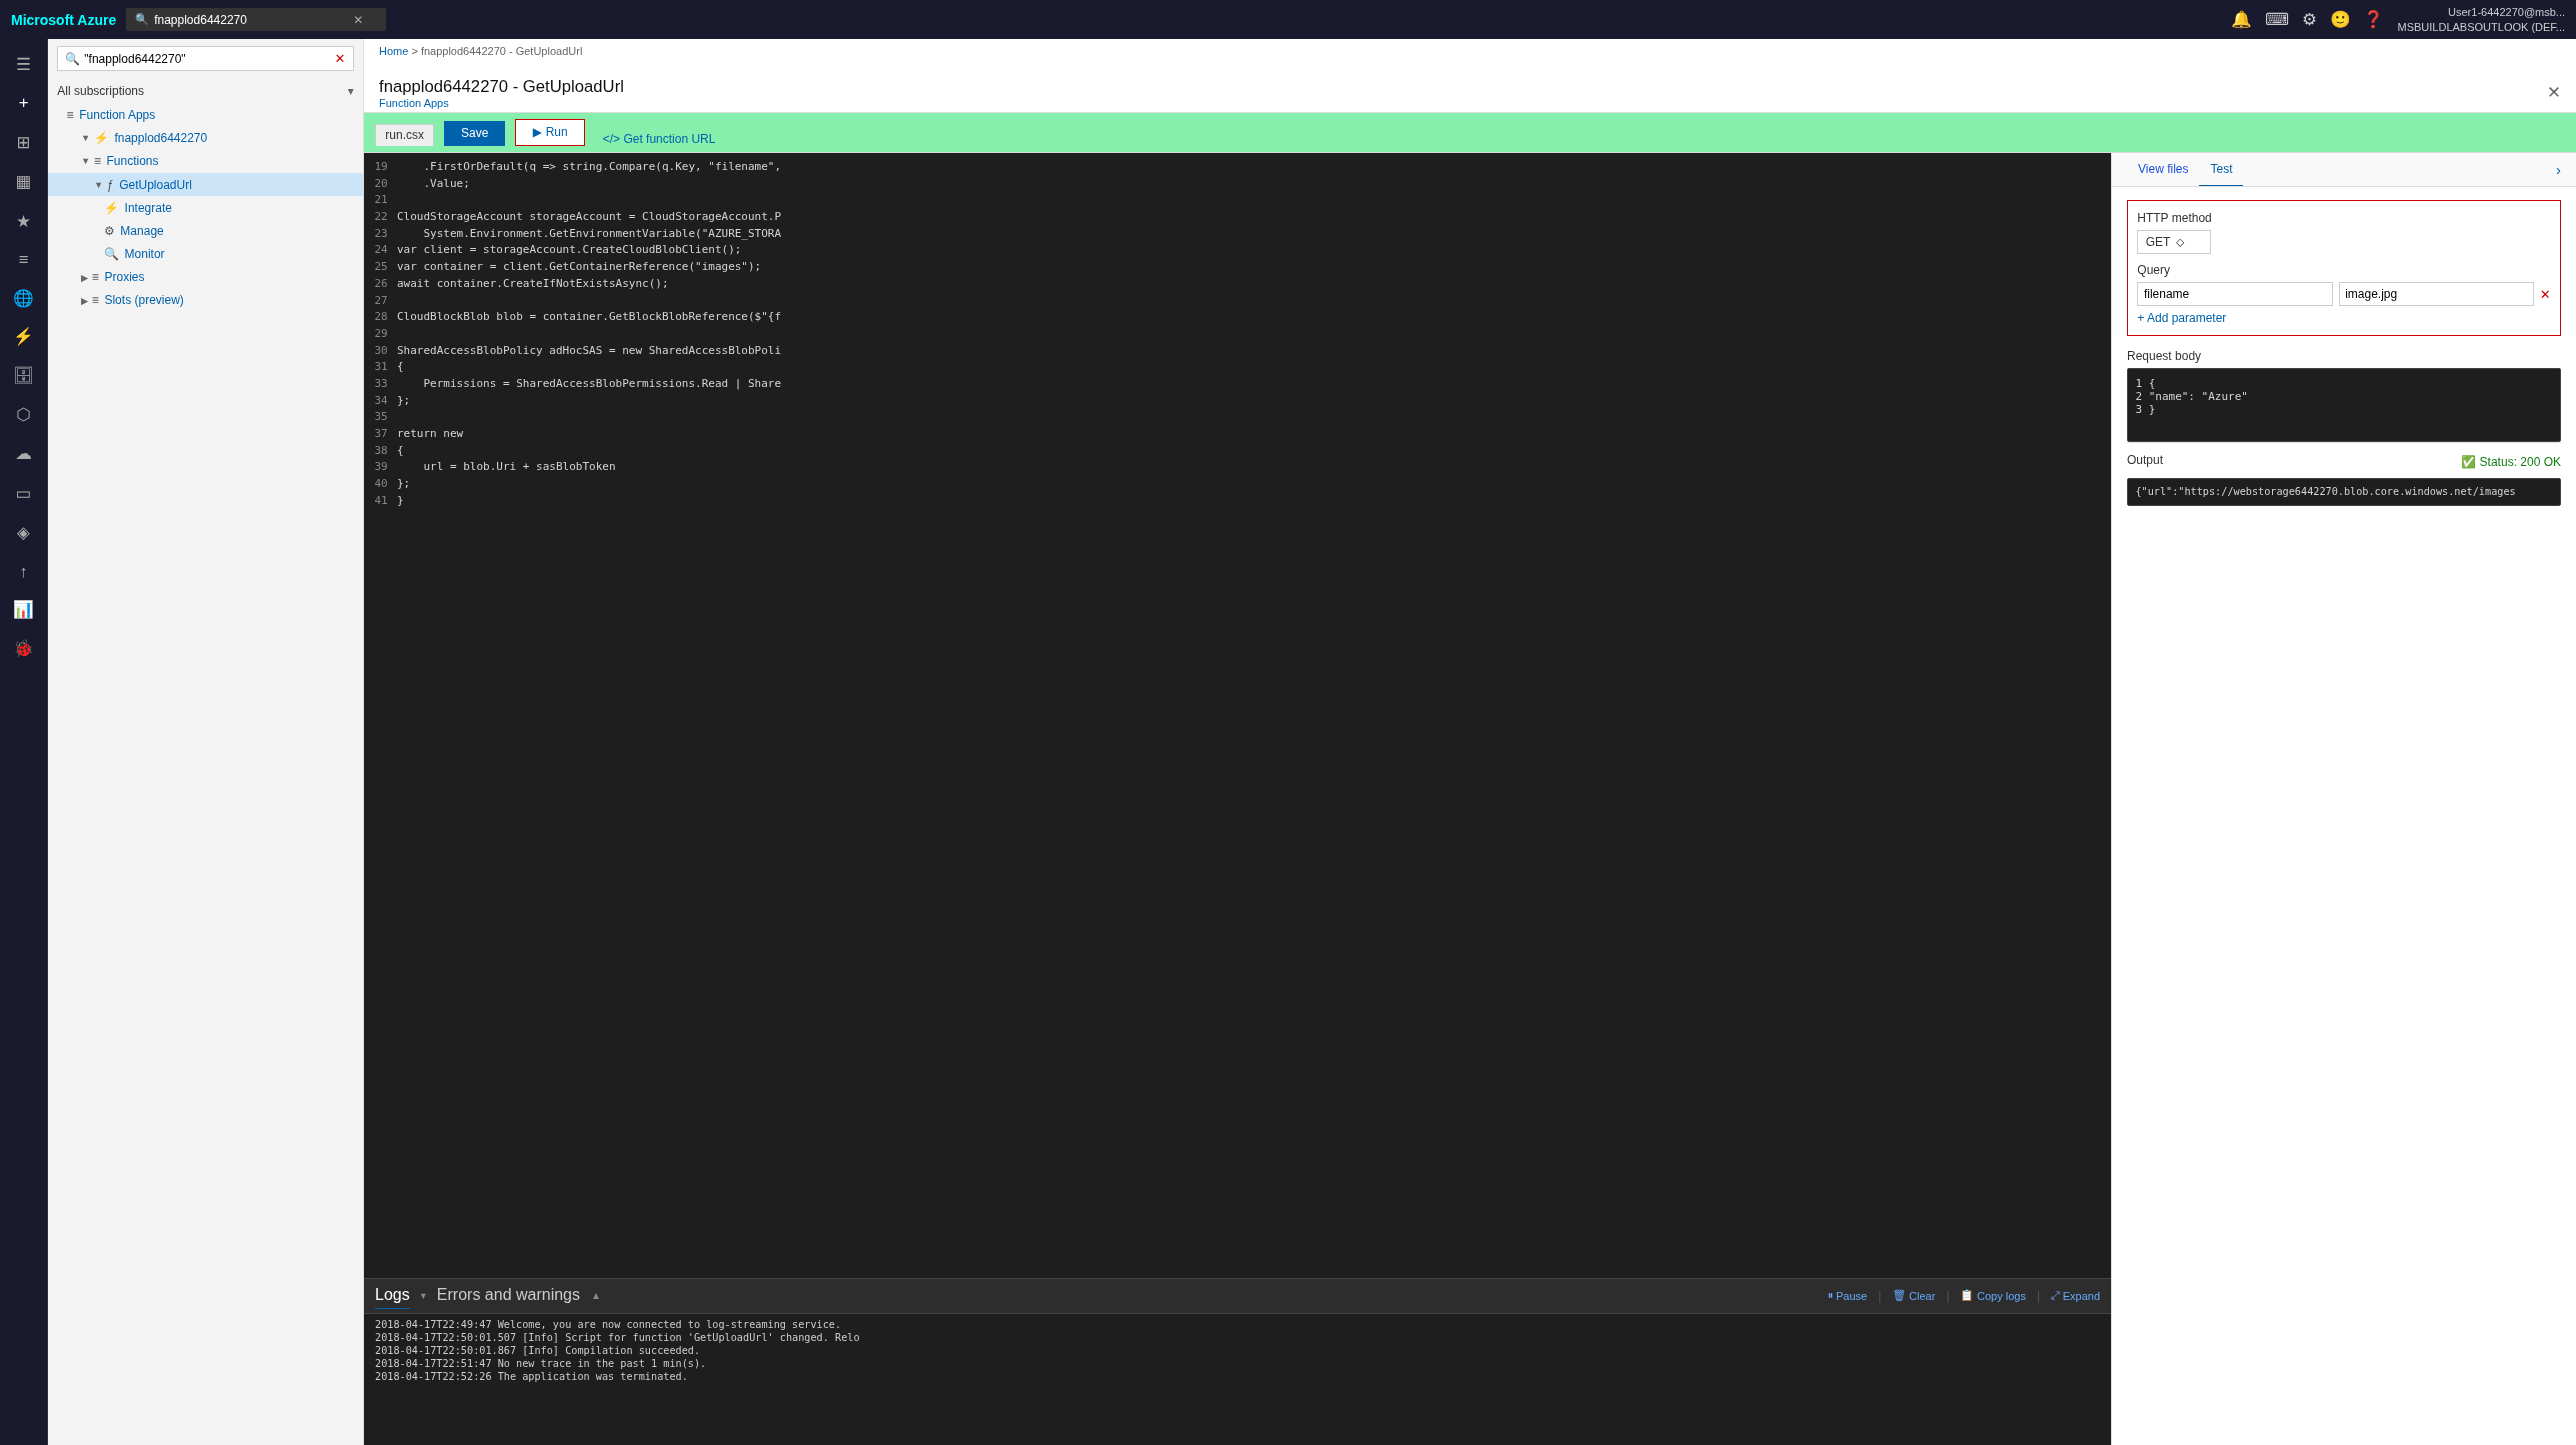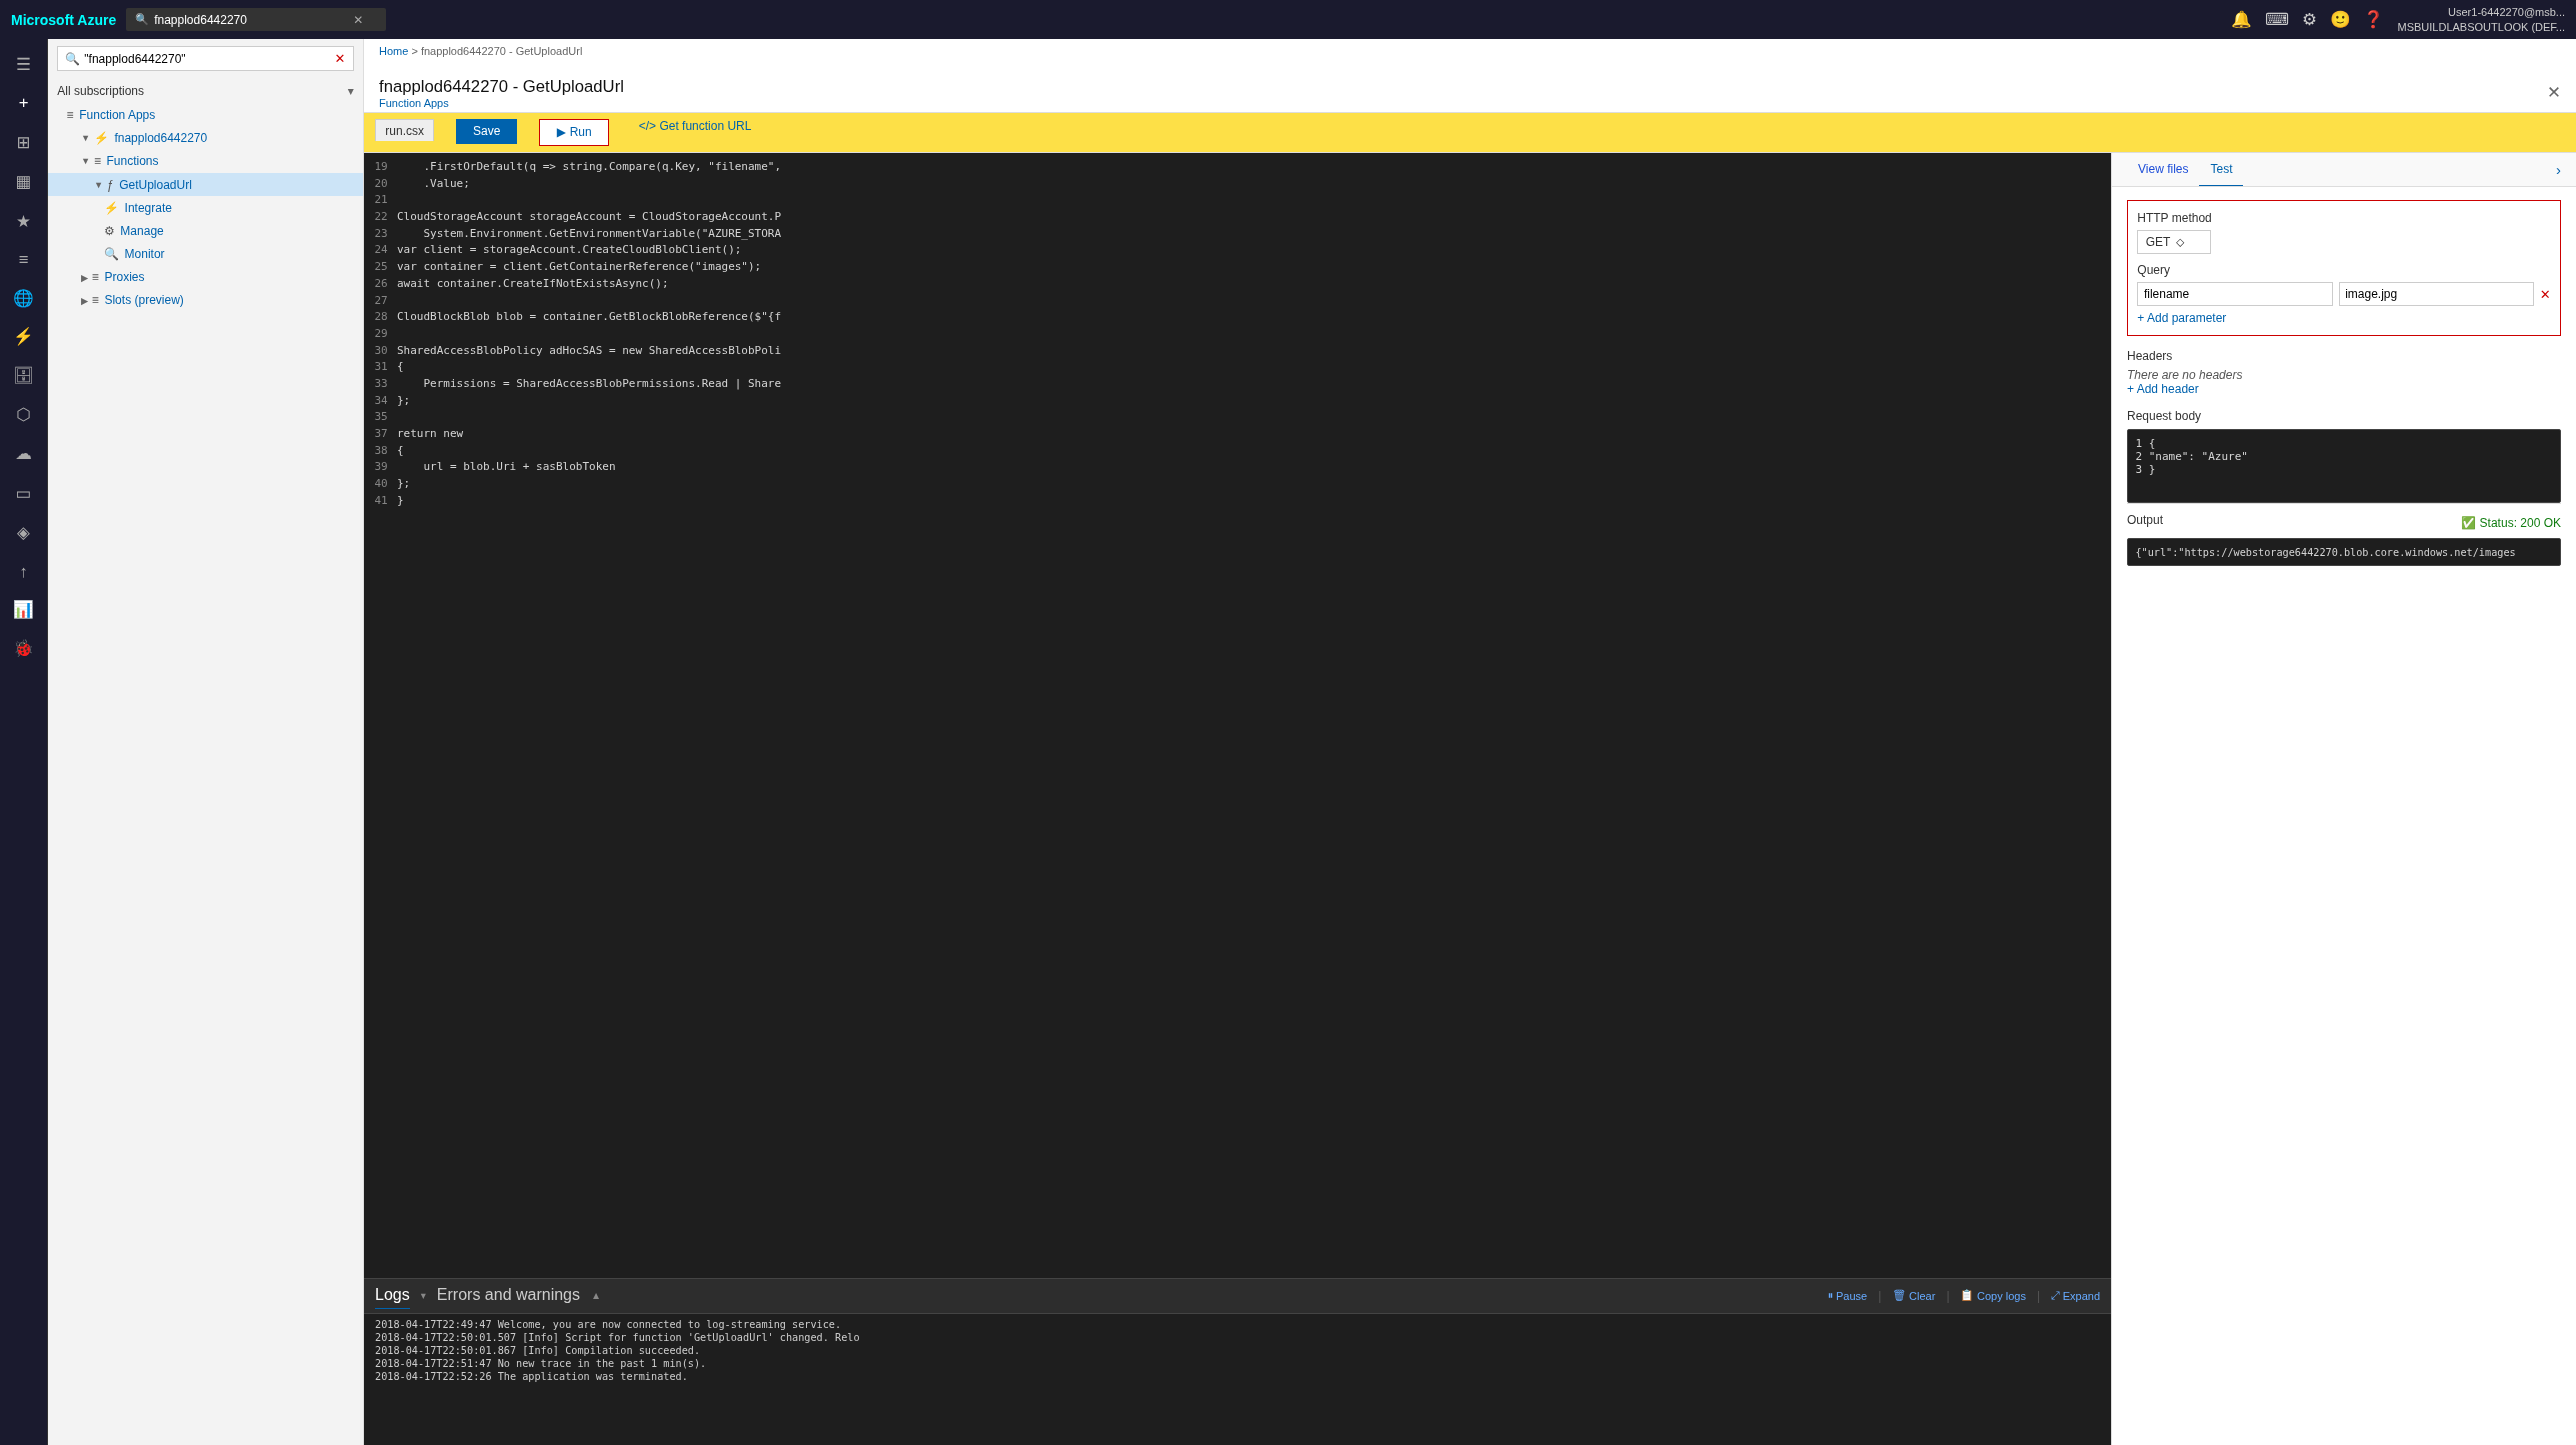--- a/index.html
+++ b/index.html
@@ -45,21 +45,21 @@
     .expand-arrow { margin-right: 3.7px; font-size: 9.3px; color: #666; }
 
     
     .page-header { background: #fff; padding: 5.6px 15px 3.7px; border-bottom: 0.9px solid #ddd; }
     .breadcrumb { font-size: 11px; color: #0062ad; margin-bottom: 20px; }
     .breadcrumb span { color: #666; }
     .page-title { font-size: 16.7px; font-weight: 400; color: #111; }
     .page-subtitle { font-size: 11px; color: #0062ad; }
 
     
-    .editor-toolbar { background: #fde047; padding: 5.6px 11px; display: flex; align-items: flex-start; gap: 22px; border-bottom: 0.9px solid #ddd; }
+    .editor-toolbar { background: #86efac; padding: 5.6px 11px; display: flex; align-items: flex-end; gap: 10px; border-bottom: 0.9px solid #ddd; }
     .filename-tab { background: #eee; padding: 3.7px 9.3px; font-size: 12px; color: #333; border: 0.9px solid #ccc; border-bottom: none; }
     .btn-save { background: #0062ad; color: #fff; border: none; padding: 5.6px 16.7px; font-size: 12px; cursor: pointer; }
     .btn-run { background: #fff; color: #0062ad; border: 1.9px solid #c00; padding: 5.6px 16.7px; font-size: 12px; cursor: pointer; display: flex; align-items: center; gap: 3.7px; }
     .btn-run .play-icon { color: #0062ad; }
     .func-url-link { color: #0062ad; font-size: 12px; text-decoration: none; cursor: pointer; margin-left: 7.4px; }
 
     
     .code-editor { flex: 1; background: #1e1e1e; padding: 7.4px 0; overflow-y: auto; font-family: 'Consolas', monospace; font-size: 11px; position: relative; }
     .code-line { display: flex; min-height: 16.7px; }
     .line-num { color: #858585; width: 33px; text-align: right; padding-right: 9.3px; user-select: none; flex-shrink: 0; }
@@ -386,25 +386,20 @@
               <div class="section-label">Query</div>
               <div class="query-row">
                 <input type="text" value="filename" style="">
                 <input type="text" value="image.jpg" style="">
                 <span class="query-clear">✕</span>
               </div>
               <span class="add-link">+ Add parameter</span>
             </div>
           </div>
 
-          <div class="headers-section">
-            <div class="section-label">Headers</div>
-            <div class="italic-text">There are no headers</div>
-            <span class="add-link">+ Add header</span>
-          </div>
 
           <div>
             <div class="section-label">Request body</div>
             <div class="request-body" id="request-body">
                 <div>1  {</div>
                 <div>2      "name": "Azure"</div>
                 <div>3  }</div>
               </div>
           </div>
 

